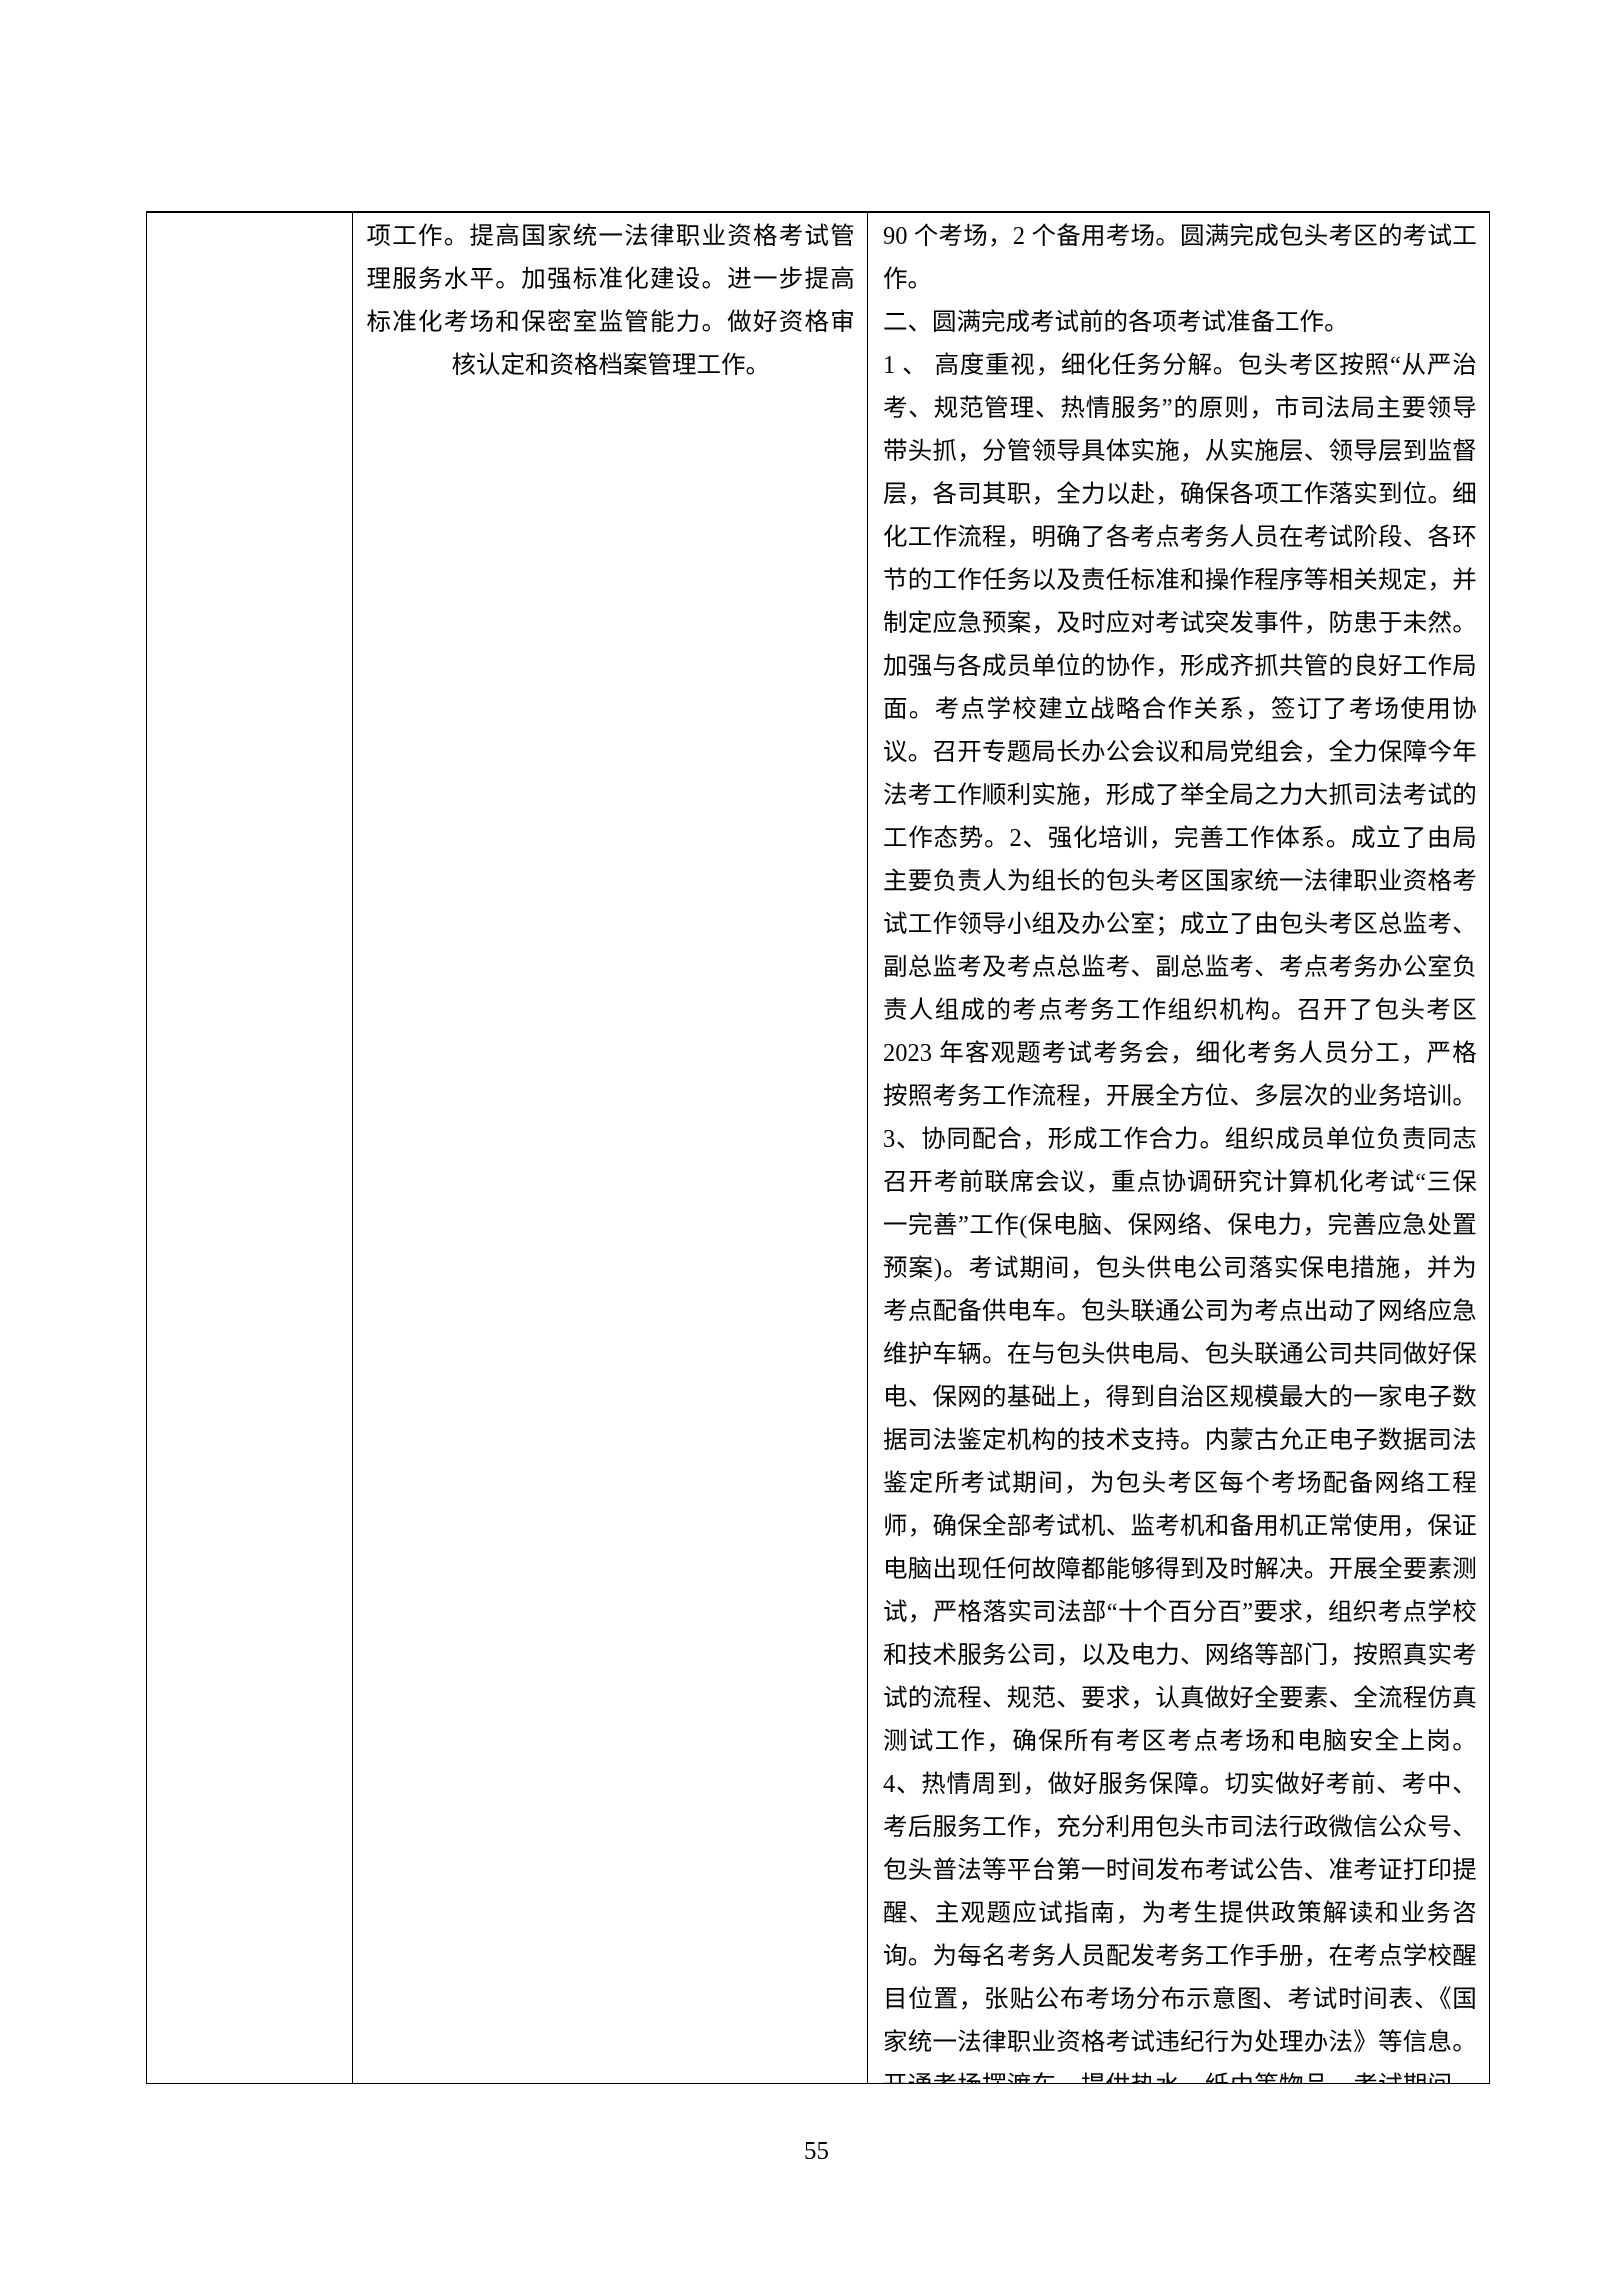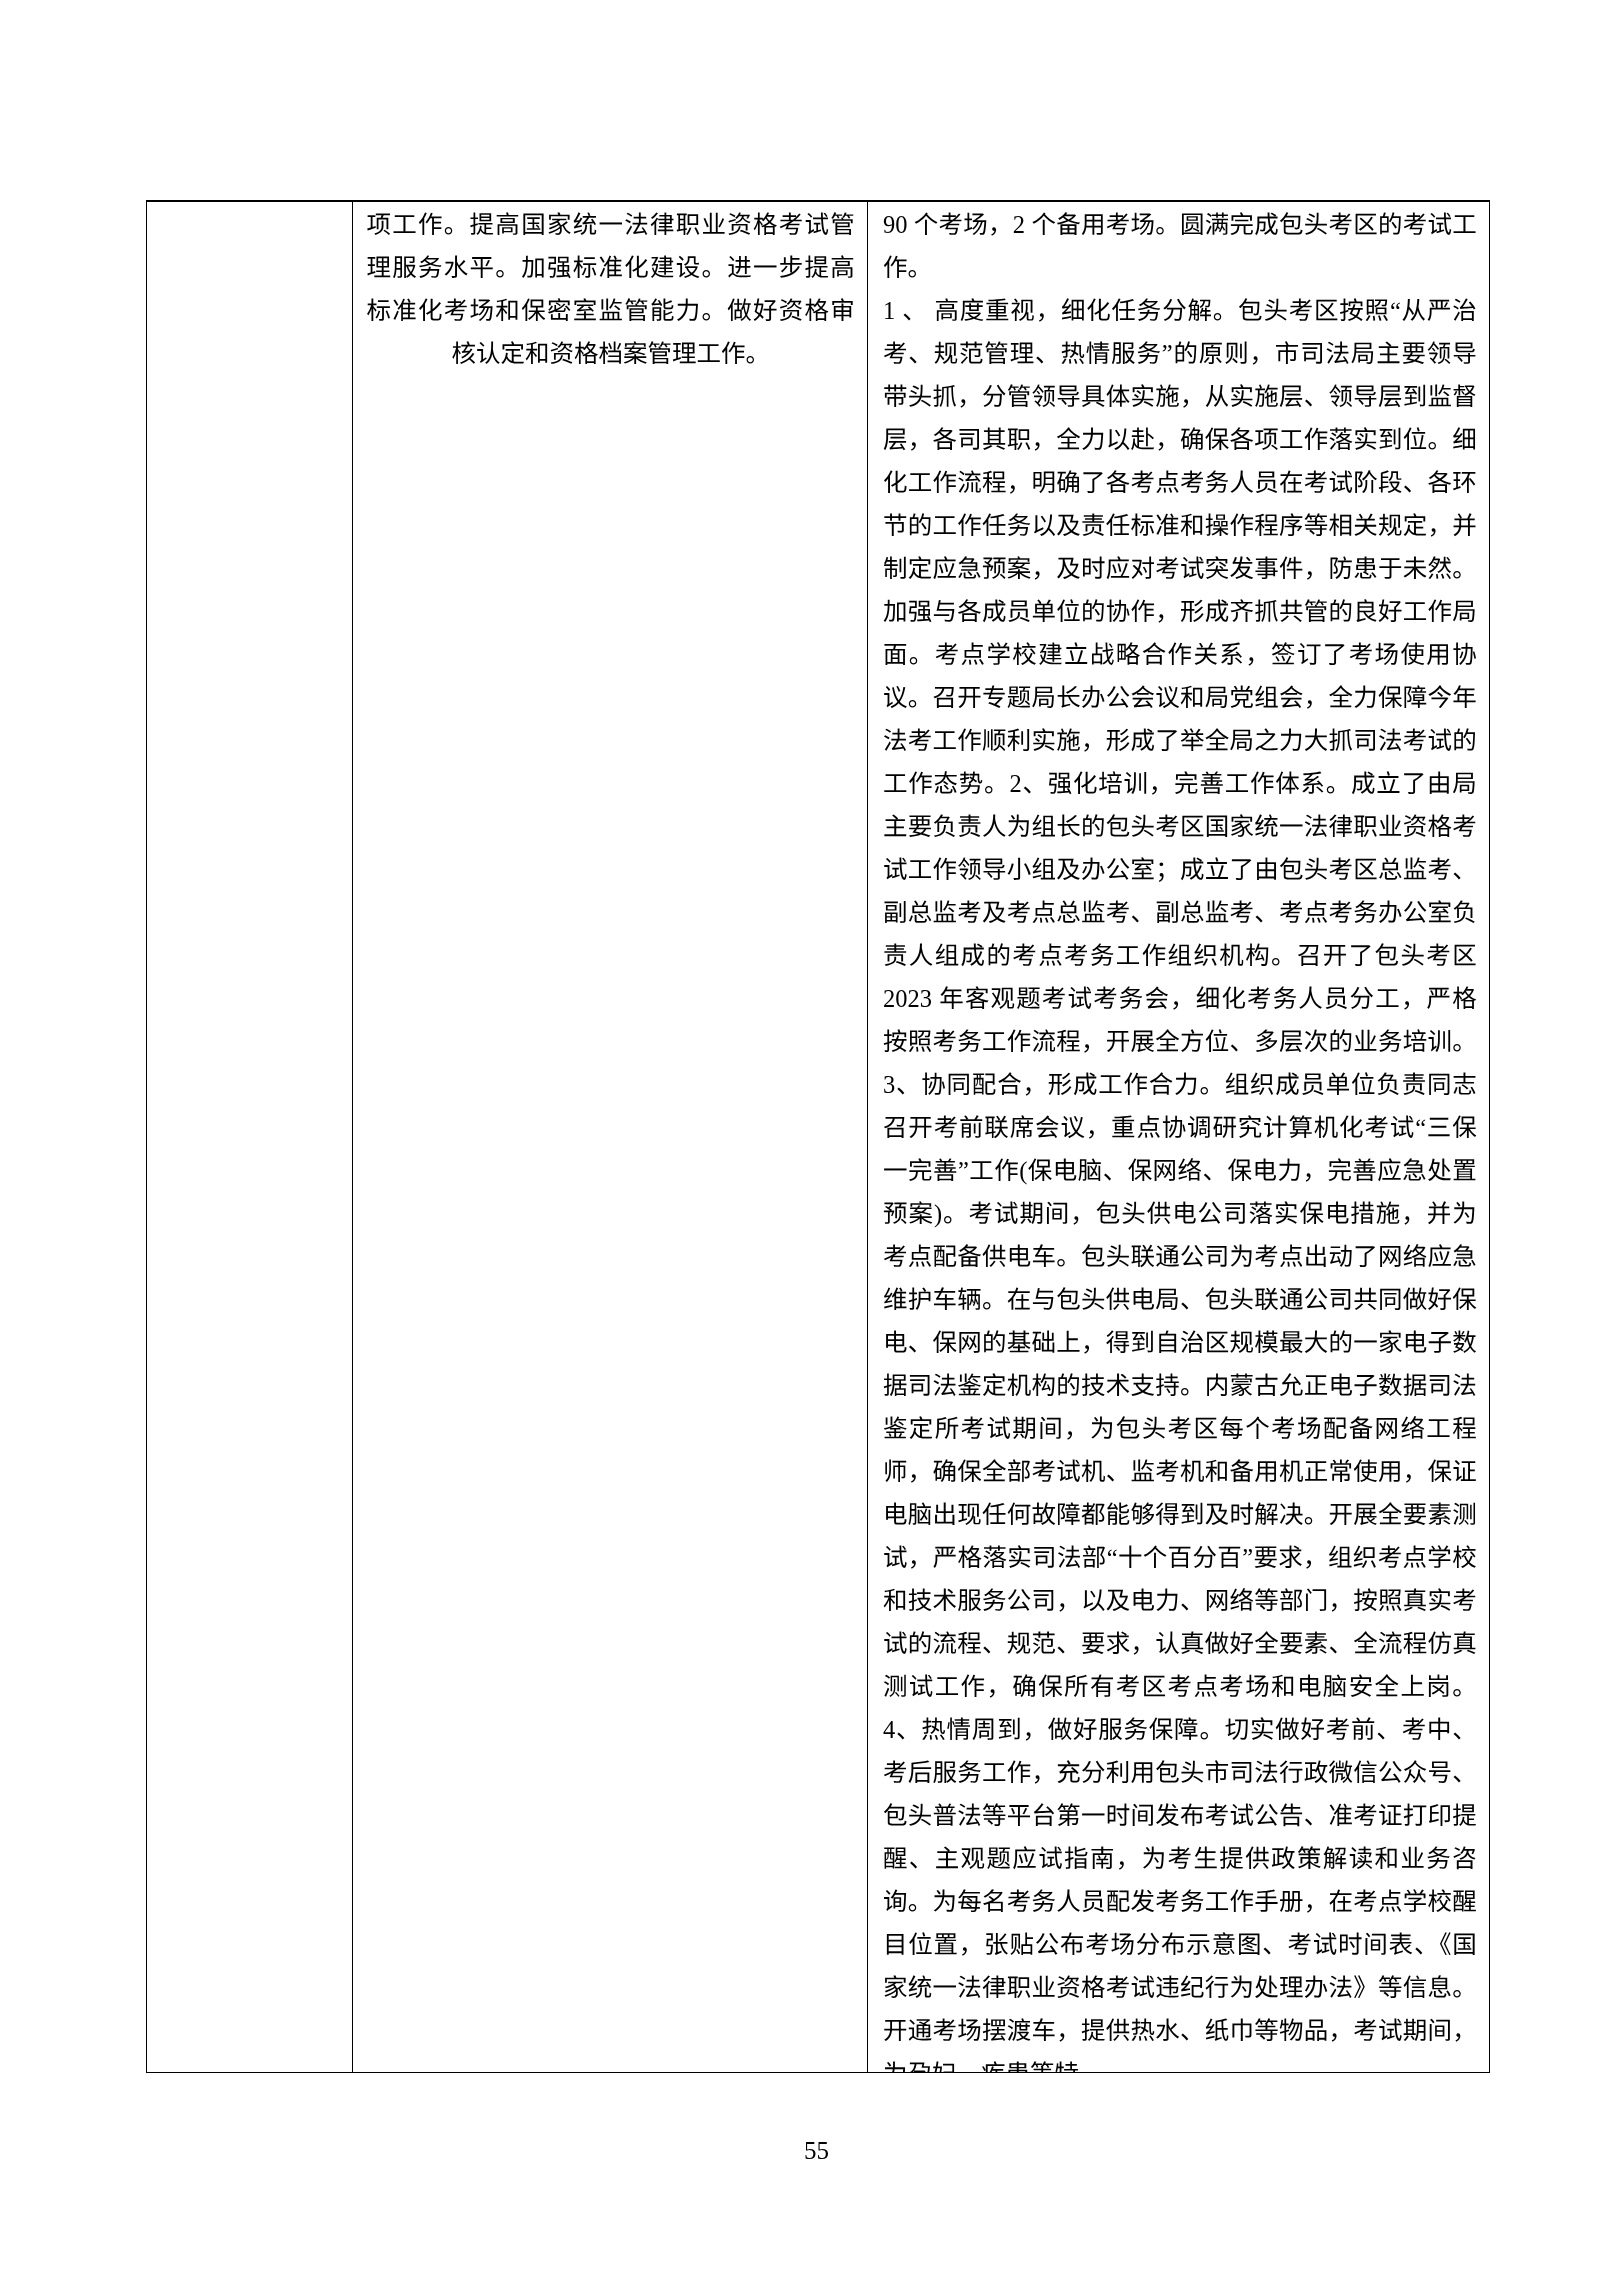--- a/index.html
+++ b/index.html
@@ -12,21 +12,21 @@
     width: 1623px;
     height: 2295px;
     background: #ffffff;
     color: #000000;
     font-family: "Liberation Serif", "DejaVu Serif", serif;
     overflow: hidden;
   }
   .doc-table {
     position: absolute;
     left: 146px;
-    top: 200px;
+    top: 211px;
     width: 1344px;
     height: 1873px;
     box-sizing: border-box;
     border: 1.4px solid #000000;
     border-top-width: 2.7px;
     display: flex;
     flex-direction: row;
     align-items: stretch;
   }
   .cell {
@@ -78,20 +78,21 @@
   <div class="doc-table">
 
     <div class="cell cell-empty"></div>
 
     <div class="cell cell-middle">
       <p>项工作。提高国家统一法律职业资格考试管理服务水平。加强标准化建设。进一步提高标准化考场和保密室监管能力。做好资格审核认定和资格档案管理工作。</p>
     </div>
 
     <div class="cell cell-right">
       <p>90 个考场，2 个备用考场。圆满完成包头考区的考试工作。</p>
+      <p>二、圆满完成考试前的各项考试准备工作。</p>
       <p>1 、 高度重视，细化任务分解。包头考区按照“从严治考、规范管理、热情服务”的原则，市司法局主要领导带头抓，分管领导具体实施，从实施层、领导层到监督层，各司其职，全力以赴，确保各项工作落实到位。细化工作流程，明确了各考点考务人员在考试阶段、各环节的工作任务以及责任标准和操作程序等相关规定，并制定应急预案，及时应对考试突发事件，防患于未然。加强与各成员单位的协作，形成齐抓共管的良好工作局面。考点学校建立战略合作关系，签订了考场使用协议。召开专题局长办公会议和局党组会，全力保障今年法考工作顺利实施，形成了举全局之力大抓司法考试的工作态势。2、强化培训，完善工作体系。成立了由局主要负责人为组长的包头考区国家统一法律职业资格考试工作领导小组及办公室；成立了由包头考区总监考、副总监考及考点总监考、副总监考、考点考务办公室负责人组成的考点考务工作组织机构。召开了包头考区 2023 年客观题考试考务会，细化考务人员分工，严格按照考务工作流程，开展全方位、多层次的业务培训。3、协同配合，形成工作合力。组织成员单位负责同志召开考前联席会议，重点协调研究计算机化考试“三保一完善”工作(保电脑、保网络、保电力，完善应急处置预案)。考试期间，包头供电公司落实保电措施，并为考点配备供电车。包头联通公司为考点出动了网络应急维护车辆。在与包头供电局、包头联通公司共同做好保电、保网的基础上，得到自治区规模最大的一家电子数据司法鉴定机构的技术支持。内蒙古允正电子数据司法鉴定所考试期间，为包头考区每个考场配备网络工程师，确保全部考试机、监考机和备用机正常使用，保证电脑出现任何故障都能够得到及时解决。开展全要素测试，严格落实司法部“十个百分百”要求，组织考点学校和技术服务公司，以及电力、网络等部门，按照真实考试的流程、规范、要求，认真做好全要素、全流程仿真测试工作，确保所有考区考点考场和电脑安全上岗。4、热情周到，做好服务保障。切实做好考前、考中、考后服务工作，充分利用包头市司法行政微信公众号、包头普法等平台第一时间发布考试公告、准考证打印提醒、主观题应试指南，为考生提供政策解读和业务咨询。为每名考务人员配发考务工作手册，在考点学校醒目位置，张贴公布考场分布示意图、考试时间表、《国家统一法律职业资格考试违纪行为处理办法》等信息。开通考场摆渡车，提供热水、纸巾等物品，考试期间，为孕妇、疾患等特</p>
     </div>
 
   </div>
 
   <div class="page-number">55</div>
 
 </div>
 
 

